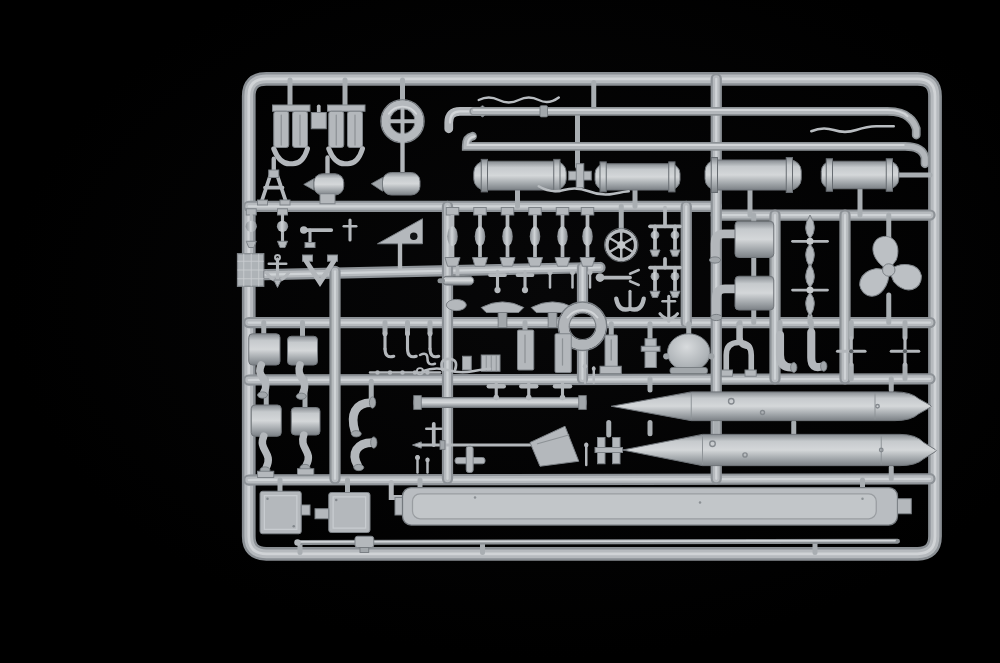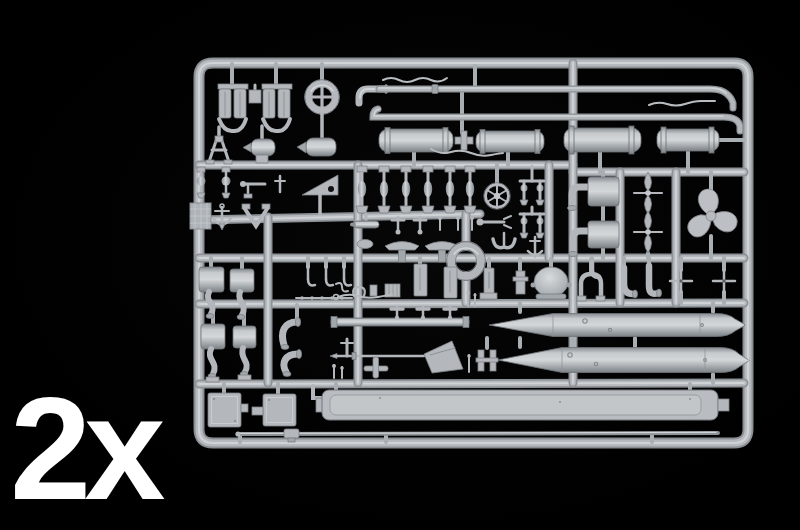--- a/index.html
+++ b/index.html
@@ -638,14 +638,13 @@
         <line class="lnH" x1="240" y1="433.4" x2="716" y2="432.4" stroke-width="1.4"></line>
         <circle cx="238" cy="434" r="2.6" fill="#b4b8bc"></circle>
       </g>
       <g>
         <rect class="pl" x="284" y="429" width="15" height="9" rx="2"></rect>
         <rect class="plD" x="288" y="438" width="7" height="4"></rect>
       </g>
     </g>
   </svg>
 
-  <div class="qty-label">2x</div>
 </div>
 
 </body></html>

